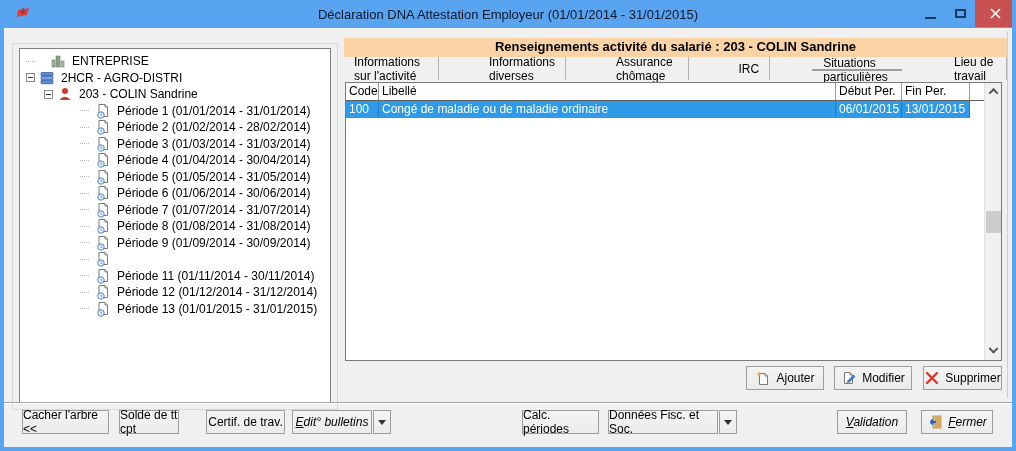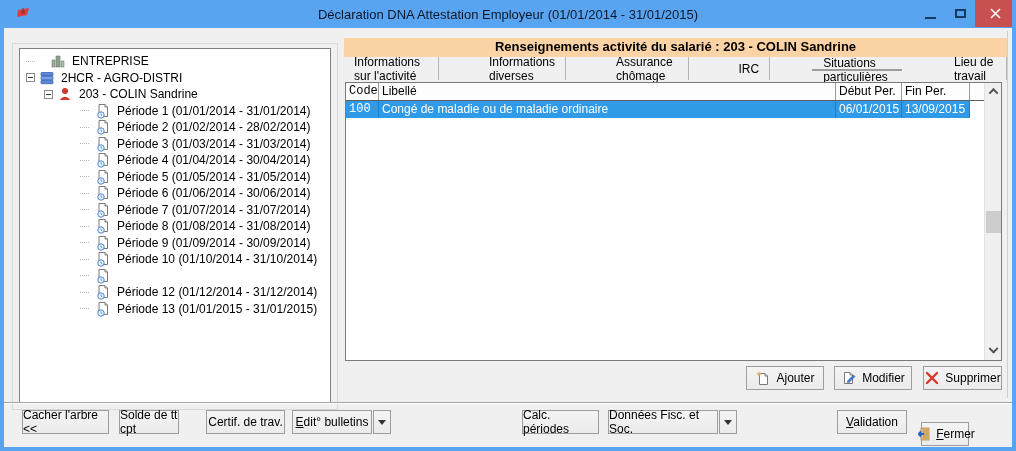--- a/index.html
+++ b/index.html
@@ -74,21 +74,21 @@
 
   .grid {
     position: absolute; left: 5px; top: 51px; width: 657px; height: 279px;
     background: #ffffff; border: 1px solid #7a7a7a;
   }
   .grid-header { display: flex; height: 18px; border-bottom: 1px solid #5f5f5f; background: #fdfdfd; font-size: 12px; }
   .grid-header .cell { border-right: 1px solid #9a9a9a; padding: 1px 3px; white-space: nowrap; overflow: hidden; }
   .grid-row { display: flex; height: 17px; font-size: 12px; }
   .grid-row.selected .cell { background: #2e9ae8; color: #ffffff; border-right: 1px solid #1d7fc4; }
   .cell { padding: 1px 3px; white-space: nowrap; overflow: hidden; }
-  .c-code { width: 33px; flex: none; font-family: Liberation Mono, monospace; }
+  .c-code { width: 33px; flex: none; }
   .c-lib  { width: 457px; flex: none; }
   .c-deb  { width: 66px; flex: none; }
   .c-fin  { width: 68px; flex: none; }
 
   .vscroll {
     position: absolute; right: 0; top: 0; bottom: 0; width: 17px; background: #f0f0f0;
     border-left: 1px solid #e2e2e2;
   }
   .scroll-arrow { position: absolute; left: 0; width: 17px; height: 17px; display: flex; align-items: center; justify-content: center; }
   .scroll-arrow.up { top: 0; } .scroll-arrow.down { bottom: 0; }
@@ -98,21 +98,21 @@
   .scroll-thumb { position: absolute; left: 1px; top: 128px; width: 15px; height: 22px; background: #cdcdcd; }
 
   
   .btn {
     position: absolute; height: 24px; background: linear-gradient(#f4f4f4,#ebebeb);
     border: 1px solid #9d9d9d; font-size: 12px; color: #000;
     display: flex; align-items: center; justify-content: center; gap: 5px; cursor: default;
     font-family: "Liberation Sans", sans-serif;
   }
   .btn .bico { width: 16px; height: 16px; flex: none; }
-  .ak { display: inline-block; }
+  .ak { display: inline-block; font-style: italic; }
   .ak::first-letter { text-decoration: underline; }
   .drop-btn { width: 18px; }
   .drop-btn::after { content: ""; width: 0; height: 0; border-left: 4px solid transparent; border-right: 4px solid transparent; border-top: 5px solid #333; }
 
   .action-add  { left: 406px; top: 335px; width: 78px; }
   .action-edit { left: 494px; top: 335px; width: 78px; }
   .action-del  { left: 583px; top: 335px; width: 79px; }
 
   .separator {
     position: absolute; left: 0; top: 402px; width: 1008px; height: 2px;
@@ -121,21 +121,21 @@
 
   .tb-hide    { left: 18px;  top: 410px; width: 87px; }
   .tb-solde   { left: 115px; top: 410px; width: 60px; }
   .tb-certif  { left: 202px; top: 410px; width: 79px; }
   .tb-bull    { left: 288px; top: 410px; width: 80px; }
   .tb-bull-dd { left: 369px; top: 410px; }
   .tb-calc    { left: 518px; top: 410px; width: 77px; }
   .tb-don     { left: 604px; top: 410px; width: 110px; }
   .tb-don-dd  { left: 715px; top: 410px; }
   .tb-valid   { left: 833px; top: 410px; width: 70px; }
-  .tb-close   { left: 917px; top: 410px; width: 48px; margin-top: 12px; }
+  .tb-close   { left: 917px; top: 410px; width: 72px; }
 </style>
 </head>
 <body>
 
 <div class="window">
 
   <div class="titlebar">
     <svg class="app-ico" viewBox="0 0 16 16">
       <polygon points="2,4 13,2 11,9 1,11" fill="#d84040"></polygon>
       <circle cx="7" cy="6" r="2" fill="#b22a2a"></circle>
@@ -305,32 +305,32 @@
       <div class="tree-row">
           <span class="gutter" style="width:60px"></span>
           <span class="dots"></span>
           <span class="expander-space" style="width:4px"></span>
           <svg class="tree-ico" viewBox="0 0 16 16">
             <path d="M4 1.5 H10 L12.5 4 V13.5 H4 Z" fill="#ffffff" stroke="#7a7a7a"></path>
             <path d="M10 1.5 L10 4 L12.5 4" fill="#dddddd" stroke="#7a7a7a"></path>
             <circle cx="6" cy="12" r="3.2" fill="#eef4fc" stroke="#4a84d8"></circle>
             <path d="M6 10.4 V12 L7.2 12.8" stroke="#4a84d8" stroke-width="0.9" fill="none"></path>
           </svg>
-          <span class="tree-label">Période 10 (01/10/2014 - 31/10/2014)</span>
-        </div>
-      <div class="tree-row">
-          <span class="gutter" style="width:60px"></span>
-          <span class="dots"></span>
-          <span class="expander-space" style="width:4px"></span>
-          <svg class="tree-ico" viewBox="0 0 16 16">
-            <path d="M4 1.5 H10 L12.5 4 V13.5 H4 Z" fill="#ffffff" stroke="#7a7a7a"></path>
-            <path d="M10 1.5 L10 4 L12.5 4" fill="#dddddd" stroke="#7a7a7a"></path>
-            <circle cx="6" cy="12" r="3.2" fill="#eef4fc" stroke="#4a84d8"></circle>
-            <path d="M6 10.4 V12 L7.2 12.8" stroke="#4a84d8" stroke-width="0.9" fill="none"></path>
-          </svg>
+        </div>
+      <div class="tree-row">
+          <span class="gutter" style="width:60px"></span>
+          <span class="dots"></span>
+          <span class="expander-space" style="width:4px"></span>
+          <svg class="tree-ico" viewBox="0 0 16 16">
+            <path d="M4 1.5 H10 L12.5 4 V13.5 H4 Z" fill="#ffffff" stroke="#7a7a7a"></path>
+            <path d="M10 1.5 L10 4 L12.5 4" fill="#dddddd" stroke="#7a7a7a"></path>
+            <circle cx="6" cy="12" r="3.2" fill="#eef4fc" stroke="#4a84d8"></circle>
+            <path d="M6 10.4 V12 L7.2 12.8" stroke="#4a84d8" stroke-width="0.9" fill="none"></path>
+          </svg>
+          <span class="tree-label">Période 11 (01/11/2014 - 30/11/2014)</span>
         </div>
       <div class="tree-row">
           <span class="gutter" style="width:60px"></span>
           <span class="dots"></span>
           <span class="expander-space" style="width:4px"></span>
           <svg class="tree-ico" viewBox="0 0 16 16">
             <path d="M4 1.5 H10 L12.5 4 V13.5 H4 Z" fill="#ffffff" stroke="#7a7a7a"></path>
             <path d="M10 1.5 L10 4 L12.5 4" fill="#dddddd" stroke="#7a7a7a"></path>
             <circle cx="6" cy="12" r="3.2" fill="#eef4fc" stroke="#4a84d8"></circle>
             <path d="M6 10.4 V12 L7.2 12.8" stroke="#4a84d8" stroke-width="0.9" fill="none"></path>
@@ -381,21 +381,21 @@
       <div class="grid-header">
         <div class="cell c-code">Code</div>
         <div class="cell c-lib">Libellé</div>
         <div class="cell c-deb">Début Per.</div>
         <div class="cell c-fin">Fin Per.</div>
       </div>
       <div class="grid-row selected">
         <div class="cell c-code">100</div>
         <div class="cell c-lib">Congé de maladie ou de maladie ordinaire</div>
         <div class="cell c-deb">06/01/2015</div>
-        <div class="cell c-fin">13/09/2015</div>
+        <div class="cell c-fin">13/01/2015</div>
       </div>
 
       <div class="vscroll">
         <div class="scroll-arrow up">
             <span class="chev up"></span>
           </div>
         <div class="scroll-thumb"></div>
         <div class="scroll-arrow down">
             <span class="chev down"></span>
           </div>

